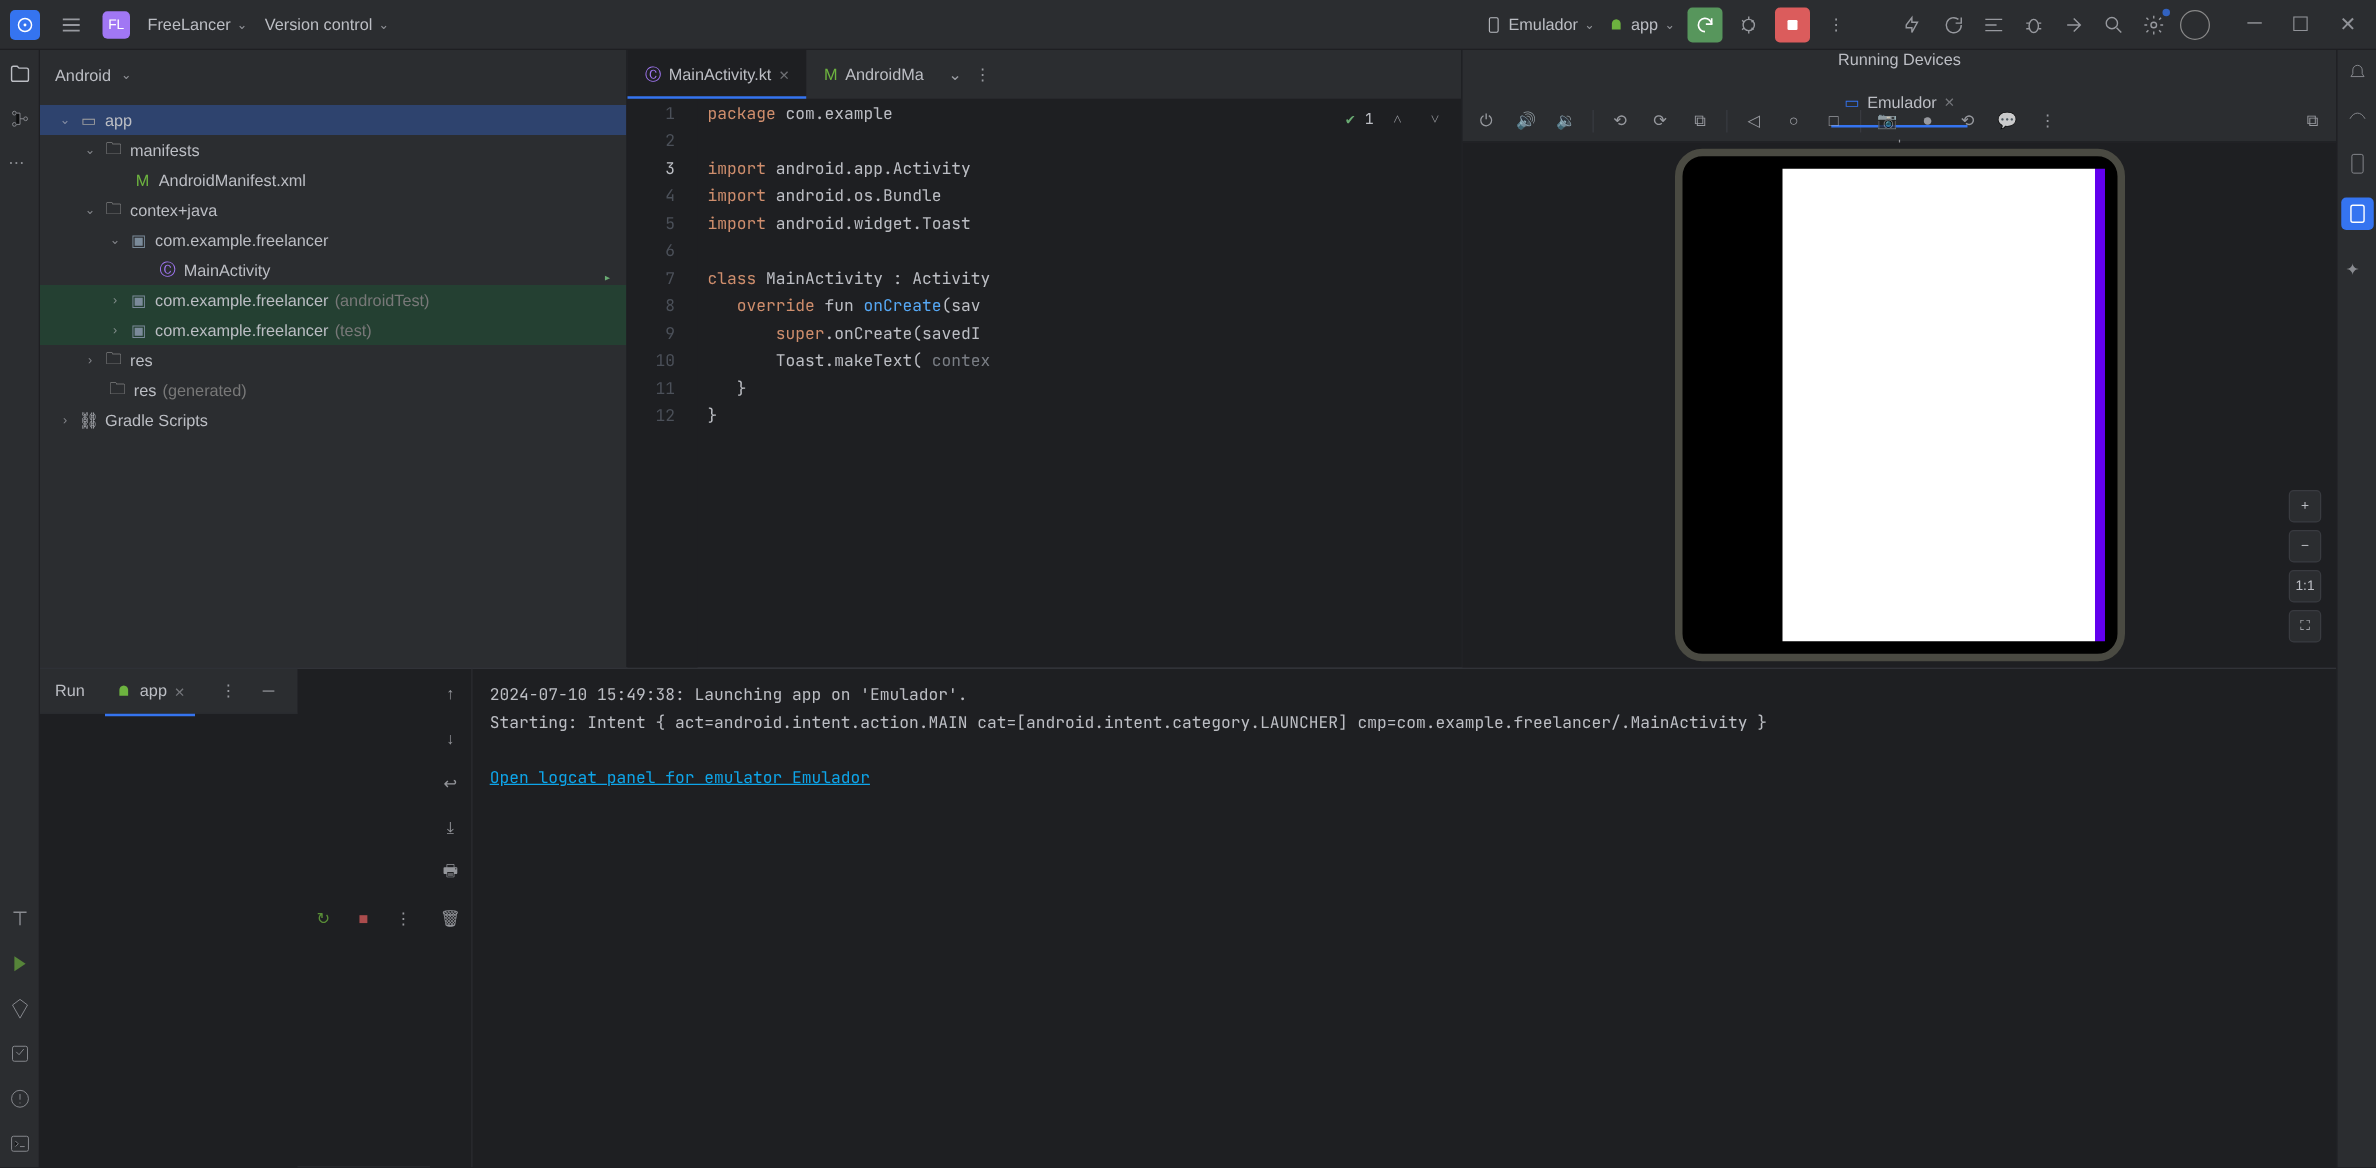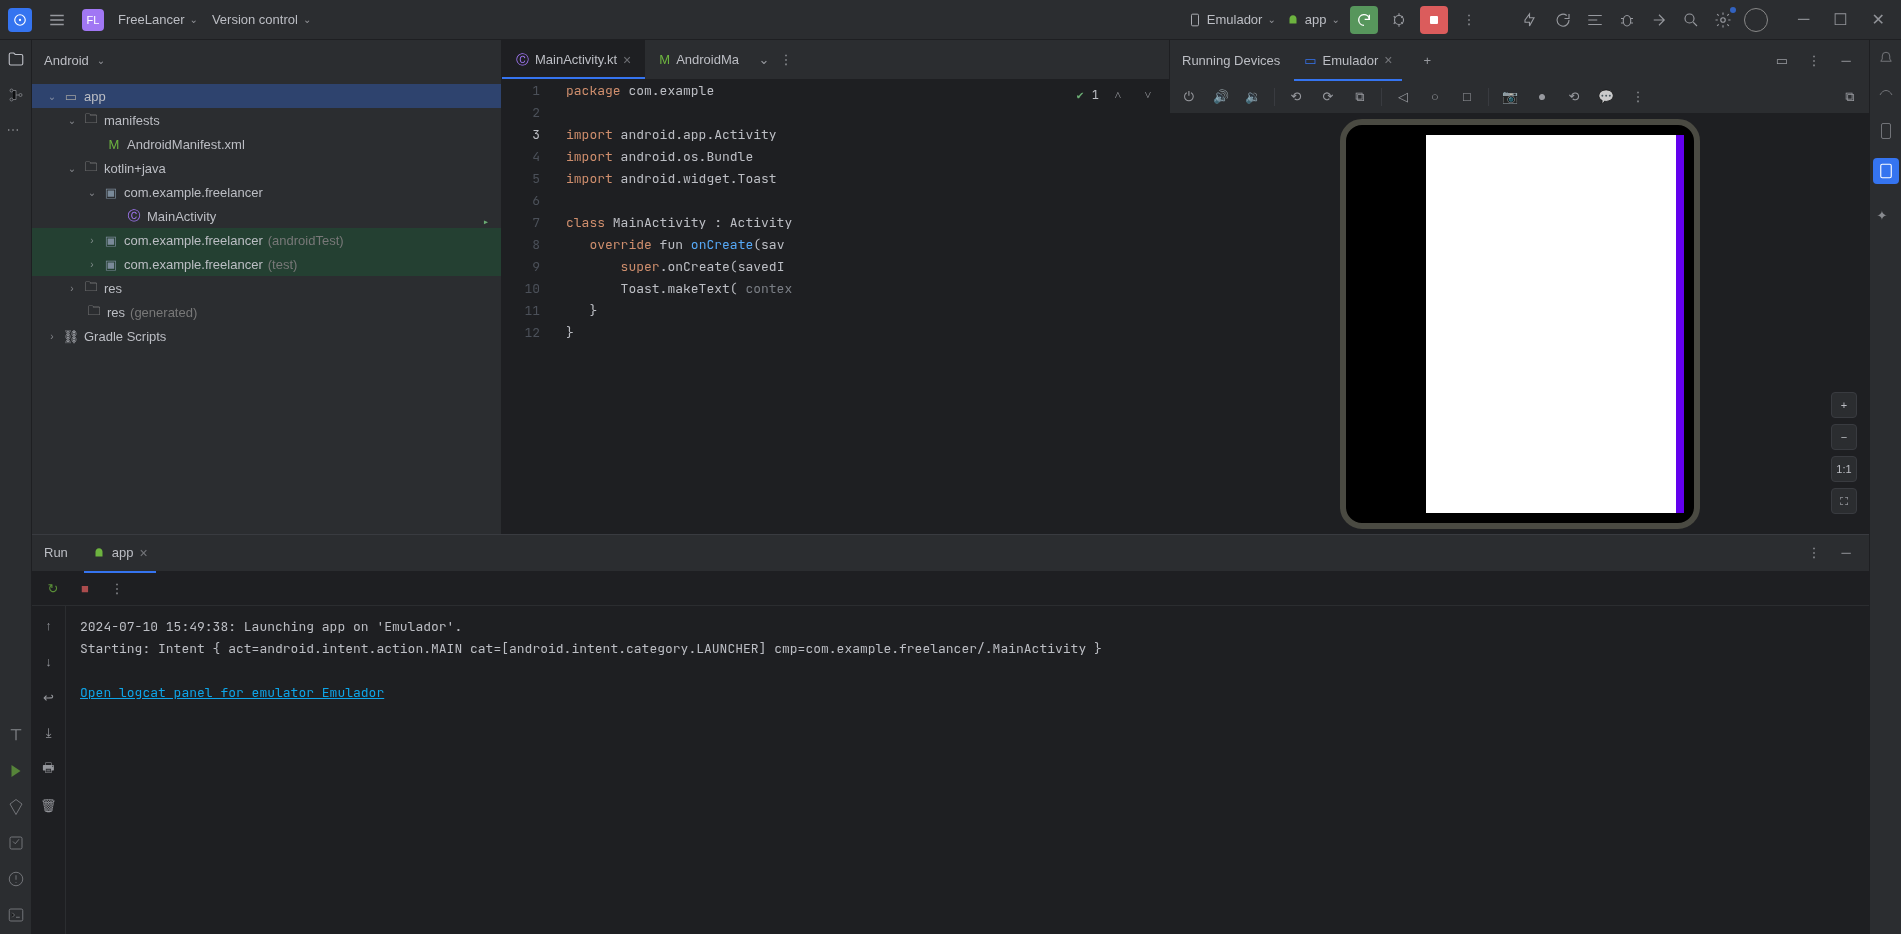--- a/index.html
+++ b/index.html
@@ -84,37 +84,37 @@
 .code-lines { flex: 1; padding-left: 8px; position: relative; }
 .code-lines pre { font-family: inherit; }
 .kw { color: #cf8e6d; }
 .fn { color: #56a8f5; }
 .comment { color: #7a7e85; }
 .editor-overlay { position: absolute; top: 4px; right: 10px; display: flex; align-items: center; gap: 8px; font-size: 12px; }
 .check { color: #6aab73; }
 .run-gutter { position: absolute; left: -20px; color: #6aab73; }
 
 .running-devices { width: 700px; background: #2b2d30; border-left: 1px solid #1e1f22; display: flex; flex-direction: column; }
-.rd-header { height: 40px; display: flex; align-items: center; padding: 0 12px; gap: 14px; }
+.rd-header { height: 40px; display: flex; align-items: center; padding: 0 12px; gap: 14px; flex-direction: column; }
 .rd-title { font-weight: 500; }
 .rd-tab { display: flex; align-items: center; gap: 6px; padding: 4px 10px; position: relative; cursor: pointer; }
 .rd-tab.active::after { content: ''; position: absolute; bottom: -9px; left: 0; right: 0; height: 2px; background: #3574f0; }
 .rd-controls { margin-left: auto; display: flex; gap: 10px; }
 .rd-toolbar { height: 34px; display: flex; align-items: center; padding: 0 8px; gap: 10px; border-bottom: 1px solid #1e1f22; }
 .rd-toolbar .sep { width: 1px; height: 18px; background: #393b40; }
 .emulator-viewport { flex: 1; display: flex; align-items: center; justify-content: center; position: relative; background: #1e1f22; }
 .device-frame { width: 360px; height: 410px; background: #000; border: 6px solid #4a4a42; border-radius: 22px; position: relative; overflow: hidden; }
 .device-screen { position: absolute; inset: 10px; background: #000; display: flex; }
 .screen-left { flex: 0 0 70px; background: #000; }
 .screen-main { flex: 1; background: #fff; }
 .screen-right { flex: 0 0 8px; background: #6200ee; position: relative; }
 .zoom-controls { position: absolute; right: 12px; bottom: 20px; display: flex; flex-direction: column; gap: 6px; }
 .zoom-btn { width: 26px; height: 26px; border: 1px solid #393b40; border-radius: 4px; display: flex; align-items: center; justify-content: center; font-size: 11px; cursor: pointer; background: #2b2d30; }
 
-.run-panel { flex: 1; background: #1e1f22; display: flex; flex-direction: column; border-top: 1px solid #393b40; }
+.run-panel { flex: 1; background: #1e1f22; display: flex; flex-direction: row; border-top: 1px solid #393b40; }
 .run-header { height: 36px; display: flex; align-items: center; padding: 0 12px; gap: 16px; border-bottom: 1px solid #2b2d30; background: #2b2d30; }
 .run-tab { display: flex; align-items: center; gap: 6px; padding: 4px 8px; position: relative; cursor: pointer; }
 .run-tab.active::after { content: ''; position: absolute; bottom: -8px; left: 0; right: 0; height: 2px; background: #3574f0; }
 .run-toolbar { display: flex; align-items: center; gap: 10px; padding: 6px 10px; border-bottom: 1px solid #2b2d30; }
 .run-body { flex: 1; display: flex; }
 .run-side { width: 34px; display: flex; flex-direction: column; align-items: center; gap: 14px; padding: 8px 0; border-right: 1px solid #2b2d30; }
 .run-console { flex: 1; padding: 10px 14px; font-family: "JetBrains Mono", Consolas, monospace; font-size: 13px; line-height: 22px; }
 .run-console a { color: #0ea5e9; text-decoration: underline; }
 svg { display: block; }
 .noti-dot { position: relative; }
@@ -300,21 +300,21 @@
             <span class="tree-icon folder-icon">🗀</span>
             <span>manifests</span>
           </div>
           <div class="tree-row ind-3">
             <span class="tree-icon" style="color:#6db33f">M</span>
             <span>AndroidManifest.xml</span>
           </div>
           <div class="tree-row ind-1">
             <span class="tree-arrow">⌄</span>
             <span class="tree-icon folder-icon">🗀</span>
-            <span>kotlin+java</span>
+            <span>contex+java</span>
           </div>
           <div class="tree-row ind-2">
             <span class="tree-arrow">⌄</span>
             <span class="tree-icon file-icon">▣</span>
             <span>com.example.freelancer</span>
           </div>
           <div class="tree-row ind-4">
             <span class="tree-icon" style="color:#a177f4">Ⓒ</span>
             <span>MainActivity</span>
           </div>

